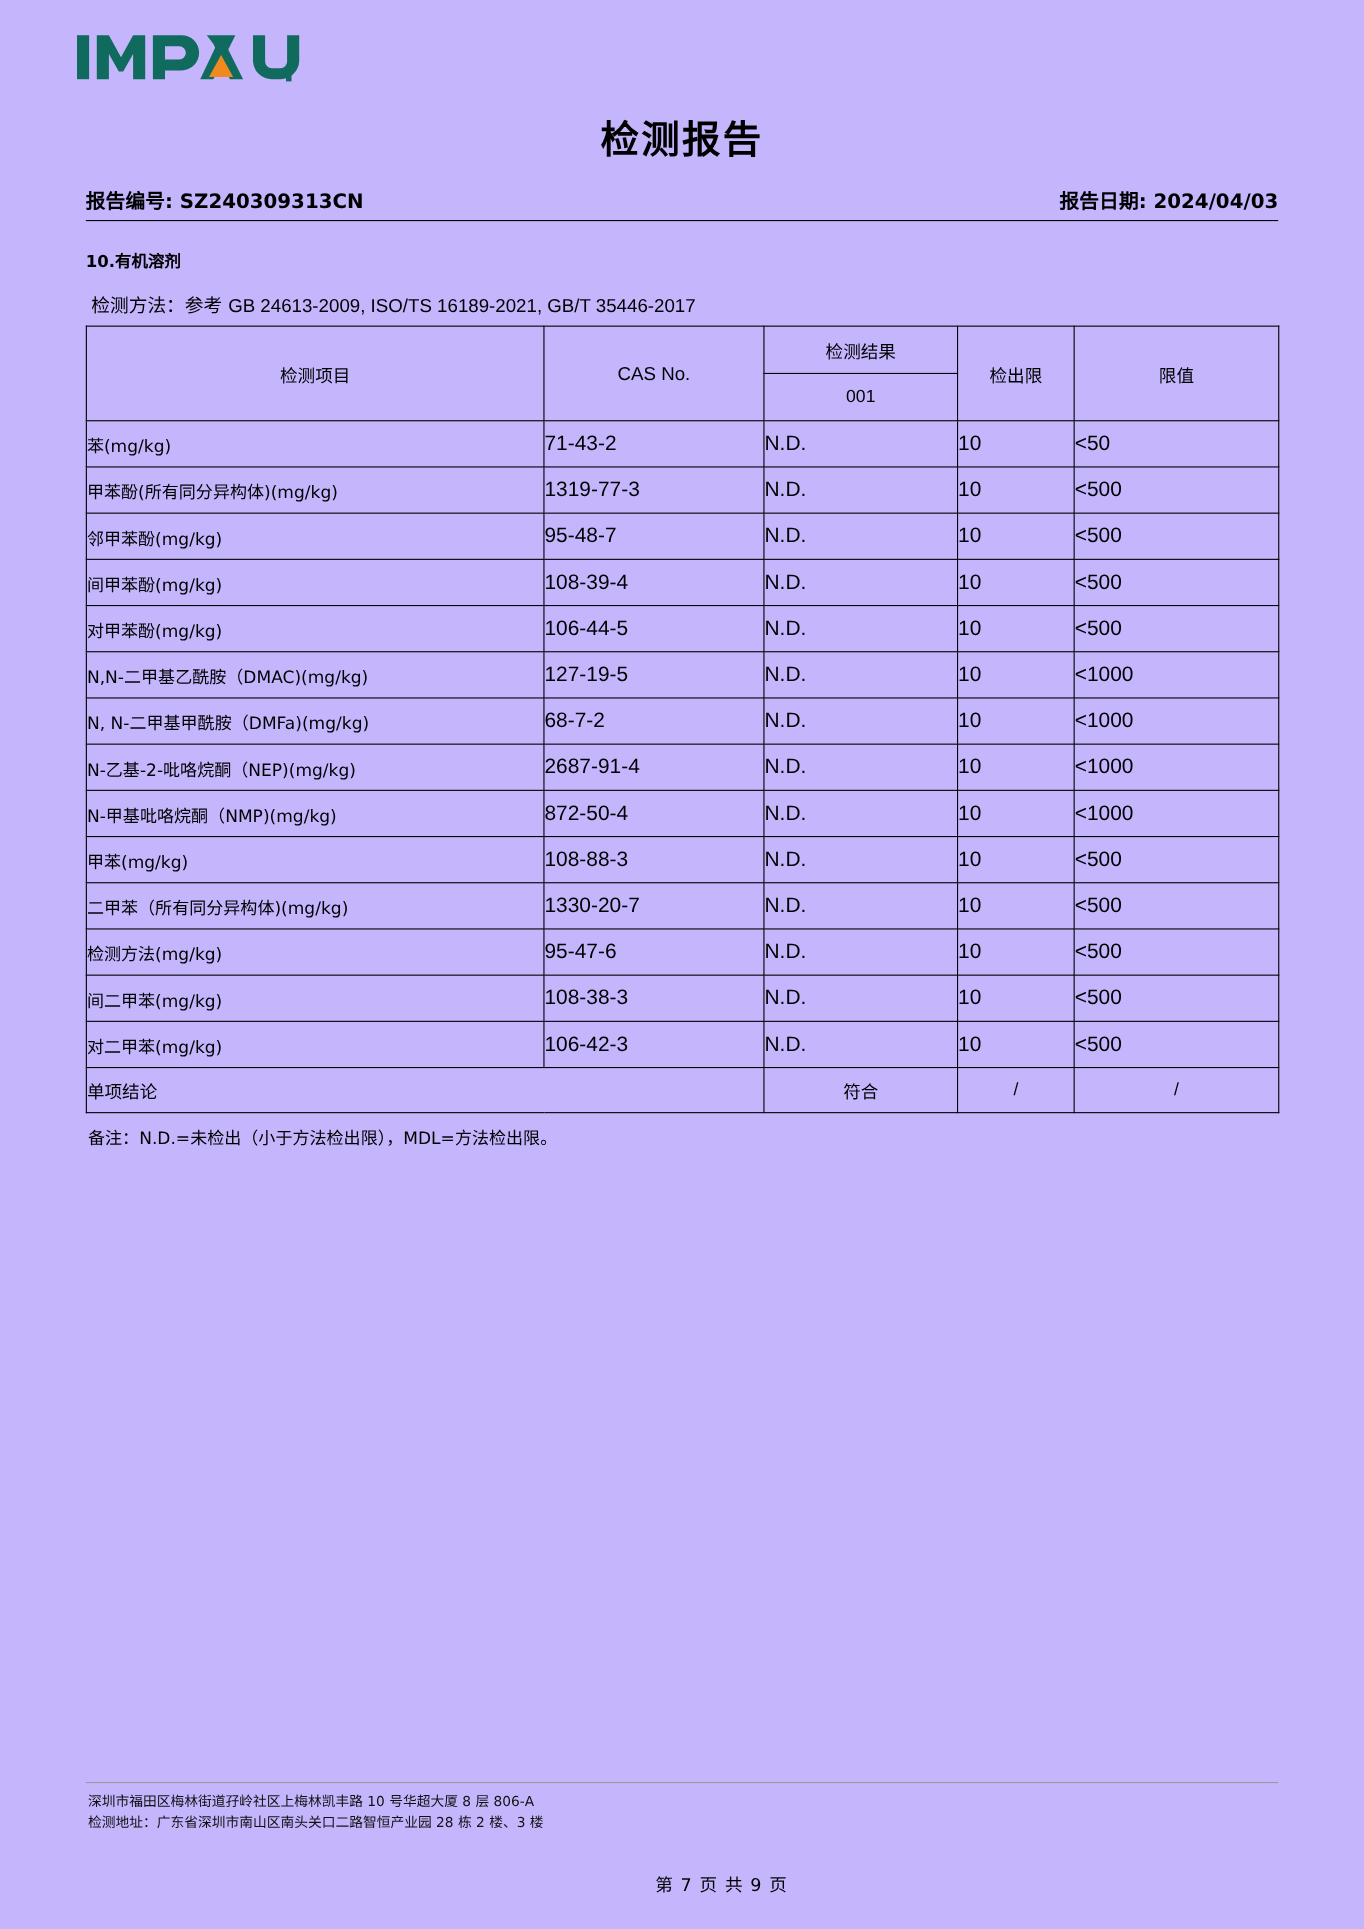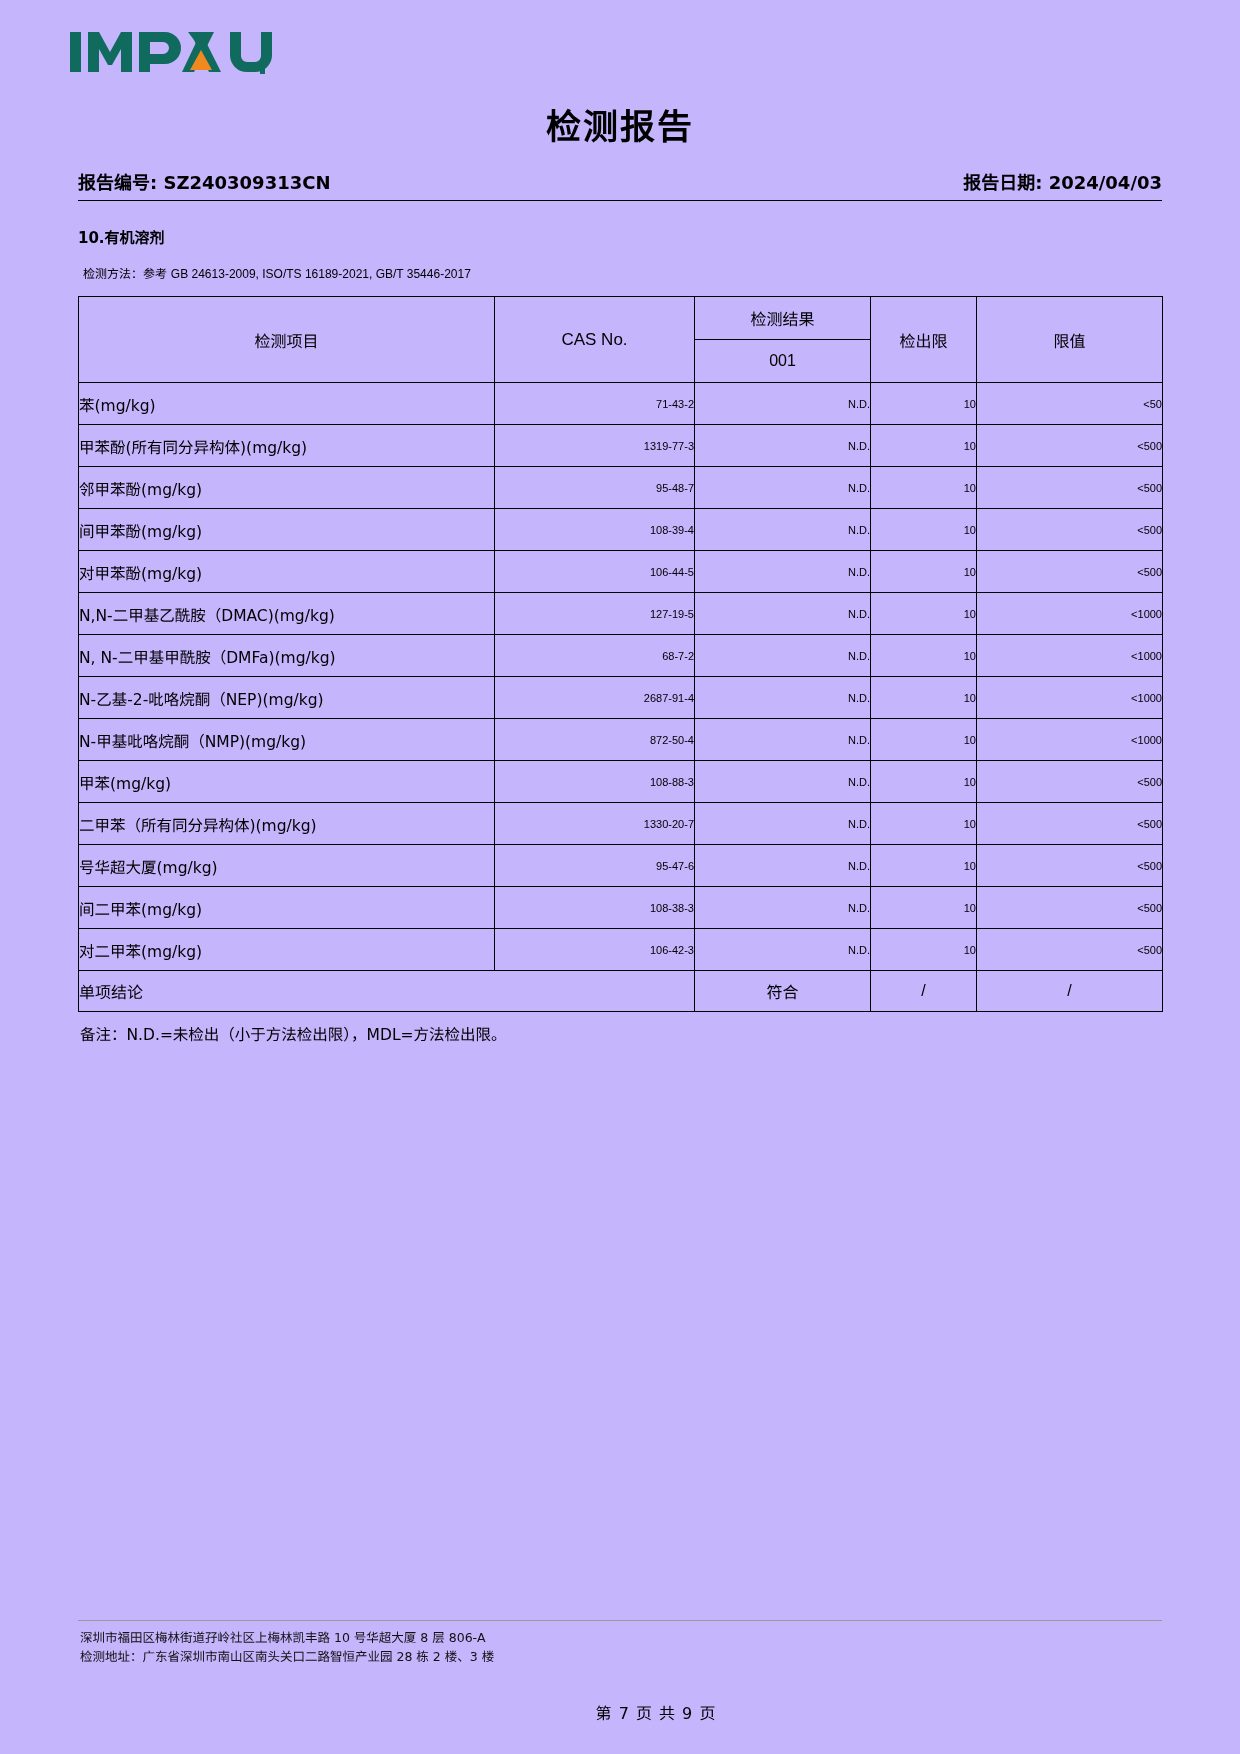--- a/index.html
+++ b/index.html
@@ -77,21 +77,21 @@
     left: 78px;
     top: 226px;
     font-size: 15px;
     font-weight: 700;
     font-family: "DejaVu Sans", "Liberation Sans", sans-serif;
   }
   .method-line {
     position: absolute;
     left: 83px;
     top: 264px;
-    font-size: 12px;
+    font-size: 17px;
     font-family: "DejaVu Sans", "Liberation Sans", sans-serif;
     white-space: nowrap;
   }
   .method-line .mlabel { font-family: "DejaVu Sans", serif; }
   .method-line .mval { font-family: "Liberation Sans", sans-serif; }
 
   
   .tbl-wrap {
     position: absolute;
     left: 78px;
@@ -143,22 +143,22 @@
   td.cell {
     height: 41px;
   }
   td.c-item {
     text-align: left;
     padding-left: 12px;
     font-size: 15.5px;
     font-family: "DejaVu Sans", sans-serif;
   }
   td.c-cas, td.c-res, td.c-mdl, td.c-limit {
-    text-align: right;
-    font-size: 11px;
+    text-align: left;
+    font-size: 19px;
     font-family: "Liberation Sans", sans-serif;
   }
   td.concl-label {
     text-align: left;
     height: 40px;
     font-size: 16px;
     font-weight: 700;
     font-family: "DejaVu Sans", serif;
   }
   td.concl-val {
@@ -359,21 +359,21 @@
             <td class="cell c-limit">&lt;500</td>
           </tr>
           <tr>
             <td class="cell c-item">二甲苯（所有同分异构体)(mg/kg)</td>
             <td class="cell c-cas">1330-20-7</td>
             <td class="cell c-res">N.D.</td>
             <td class="cell c-mdl">10</td>
             <td class="cell c-limit">&lt;500</td>
           </tr>
           <tr>
-            <td class="cell c-item">号华超大厦(mg/kg)</td>
+            <td class="cell c-item">检测方法(mg/kg)</td>
             <td class="cell c-cas">95-47-6</td>
             <td class="cell c-res">N.D.</td>
             <td class="cell c-mdl">10</td>
             <td class="cell c-limit">&lt;500</td>
           </tr>
           <tr>
             <td class="cell c-item">间二甲苯(mg/kg)</td>
             <td class="cell c-cas">108-38-3</td>
             <td class="cell c-res">N.D.</td>
             <td class="cell c-mdl">10</td>

